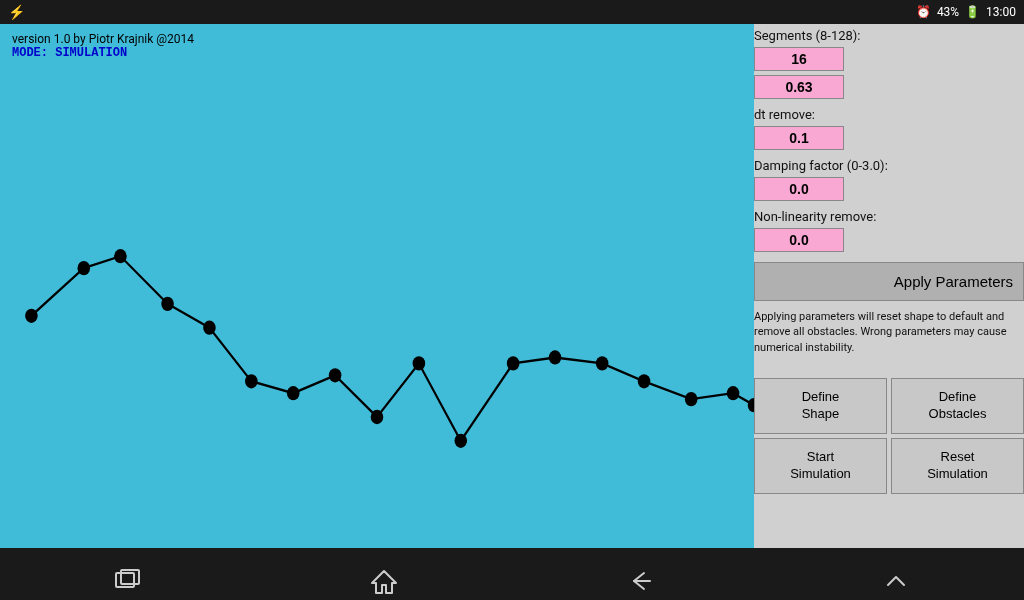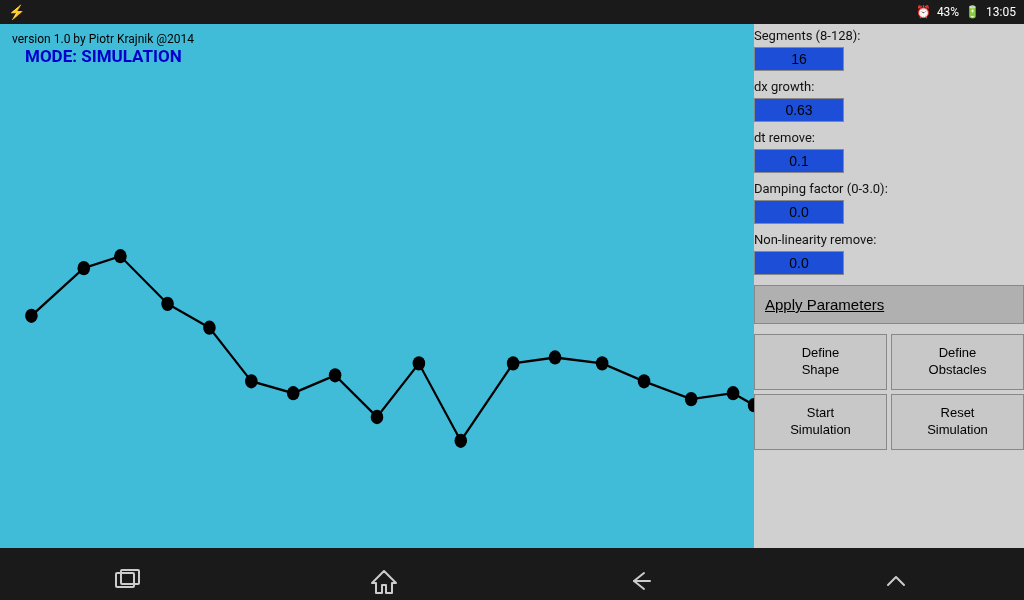--- a/index.html
+++ b/index.html
@@ -56,24 +56,25 @@
     .version-text {
       position: absolute;
       top: 8px;
       left: 12px;
       font-size: 12px;
       color: #000;
     }
     .mode-text {
       position: absolute;
       top: 22px;
-      left: 25px;
-      font-size: 17px;
+      left: 12px;
+      font-size: 12px;
       color: #0000cc;
       font-weight: bold;
+      font-family: Liberation Mono, monospace;
     }
 
     
     .right-panel {
       width: 270px;
       background: #d0d0d0;
       display: flex;
       flex-direction: column;
       gap: 4px;
       overflow: hidden;
@@ -81,48 +82,48 @@
     .param-label {
       font-size: 13px;
       color: #111;
       margin-top: 4px;
     }
     .param-input {
       width: 90px;
       padding: 3px 6px;
       font-size: 14px;
       border: 1px solid #888;
-      background: #1d4ed8;
+      background: #f9a8d4;
       text-align: center;
       outline: none;
+      font-weight: bold;
     }
     .apply-btn {
       margin-top: 6px;
       padding: 10px;
       background: #b0b0b0;
       border: 1px solid #888;
       font-size: 15px;
       cursor: pointer;
       width: 100%;
-      text-align: left;
-      text-decoration: underline;
+      text-align: right;
     }
 
     .warning-text {
       font-size: 11px;
       color: #111;
       line-height: 1.4;
       margin-top: 4px;
     }
 
     .action-buttons {
       display: grid;
       grid-template-columns: 1fr 1fr;
       gap: 4px;
-      margin-top: 6px;
+      margin-top: 19px;
     }
     .action-btn {
       padding: 10px 6px;
       background: #c8c8c8;
       border: 1px solid #888;
       font-size: 13px;
       cursor: pointer;
       text-align: center;
       line-height: 1.3;
     }
@@ -164,21 +165,21 @@
 <body>
 
 <div class="status-bar">
   <div class="status-bar-left">
     <span class="usb-icon">⚡</span>
   </div>
   <div class="status-bar-right">
     <span>⏰</span>
     <span>43%</span>
     <span>🔋</span>
-    <span>13:05</span>
+    <span>13:00</span>
   </div>
 </div>
 
 <div class="main-content">
 
   <div class="sim-canvas">
     <span class="version-text">version 1.0 by Piotr Krajnik @2014</span>
     <span class="mode-text">MODE: SIMULATION</span>
 
     <svg class="sim-svg" viewBox="0 0 720 440" preserveAspectRatio="none">
@@ -223,34 +224,34 @@
       <circle cx="700" cy="310" r="6" fill="#000"></circle>
       <circle cx="720" cy="320" r="6" fill="#000"></circle>
     </svg>
   </div>
 
   <div class="right-panel">
 
     <span class="param-label">Segments (8-128):</span>
     <input class="param-input" type="text" value="16" style="">
 
-    <span class="param-label">dx growth:</span>
     <input class="param-input" type="text" value="0.63" style="">
 
     <span class="param-label">dt remove:</span>
     <input class="param-input" type="text" value="0.1" style="">
 
     <span class="param-label">Damping factor (0-3.0):</span>
     <input class="param-input" type="text" value="0.0" style="">
 
     <span class="param-label">Non-linearity remove:</span>
     <input class="param-input" type="text" value="0.0" style="">
 
     <button class="apply-btn">Apply Parameters</button>
 
+    <div class="warning-text">Applying parameters will reset shape to default and remove all obstacles. Wrong parameters may cause numerical instability.</div>
 
     <div class="action-buttons">
       <button class="action-btn">Define<br>Shape</button>
       <button class="action-btn">Define<br>Obstacles</button>
       <button class="action-btn">Start<br>Simulation</button>
       <button class="action-btn">Reset<br>Simulation</button>
     </div>
 
   </div>
 

